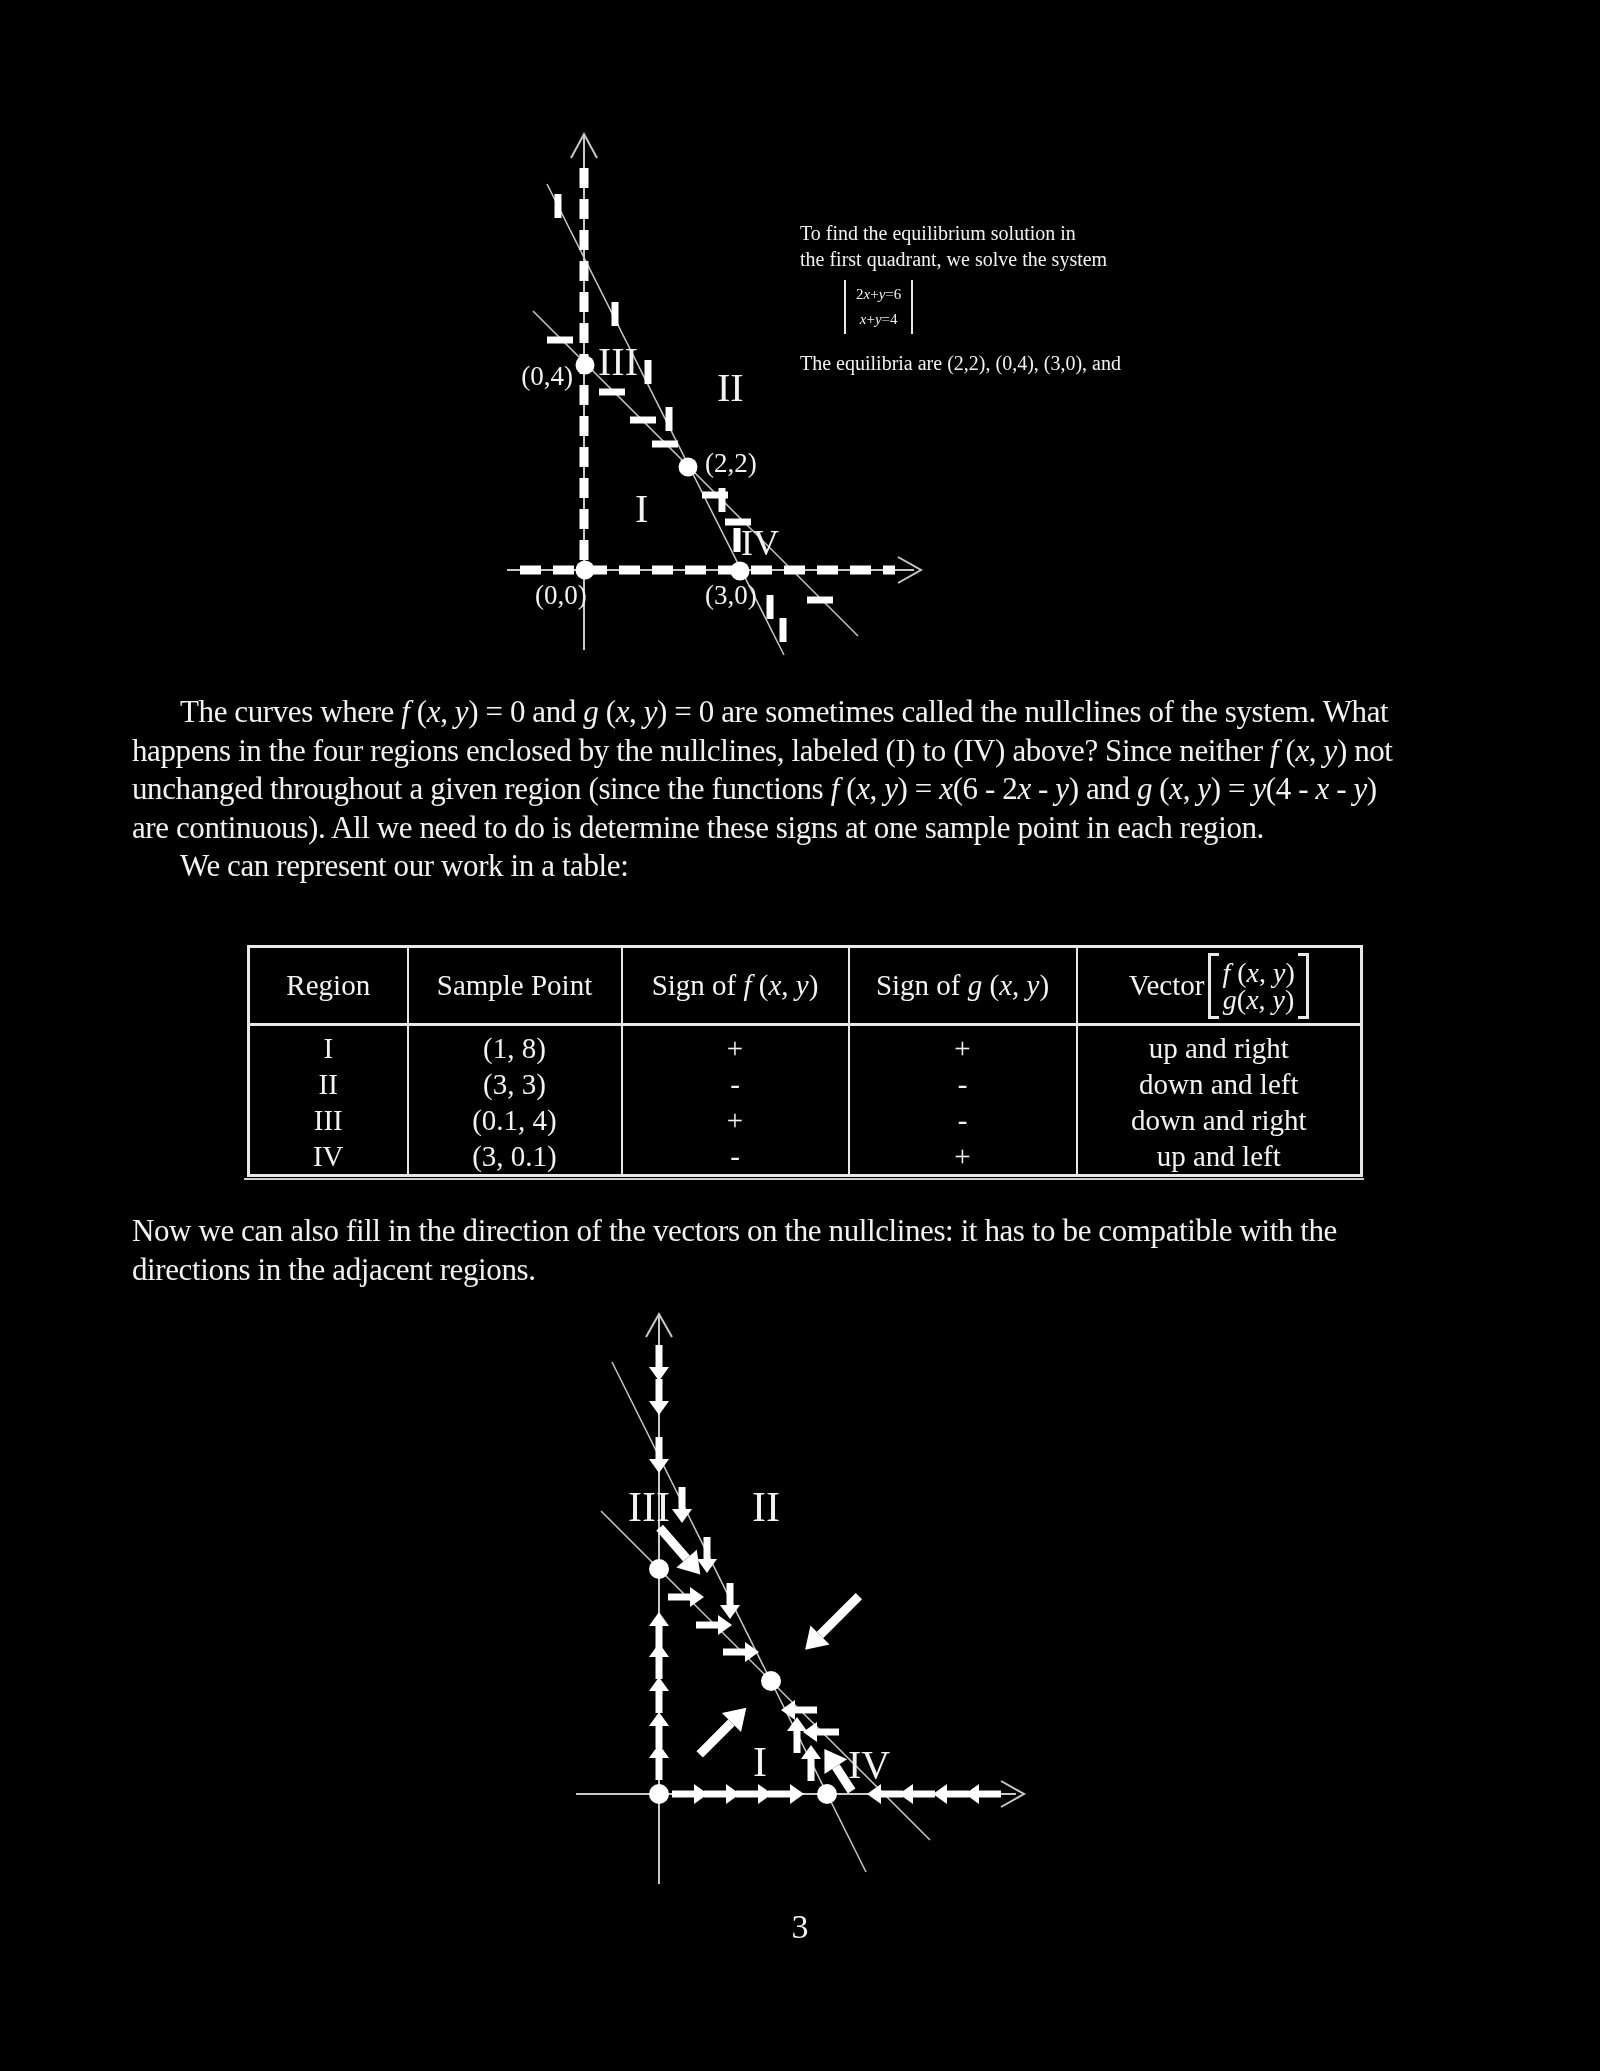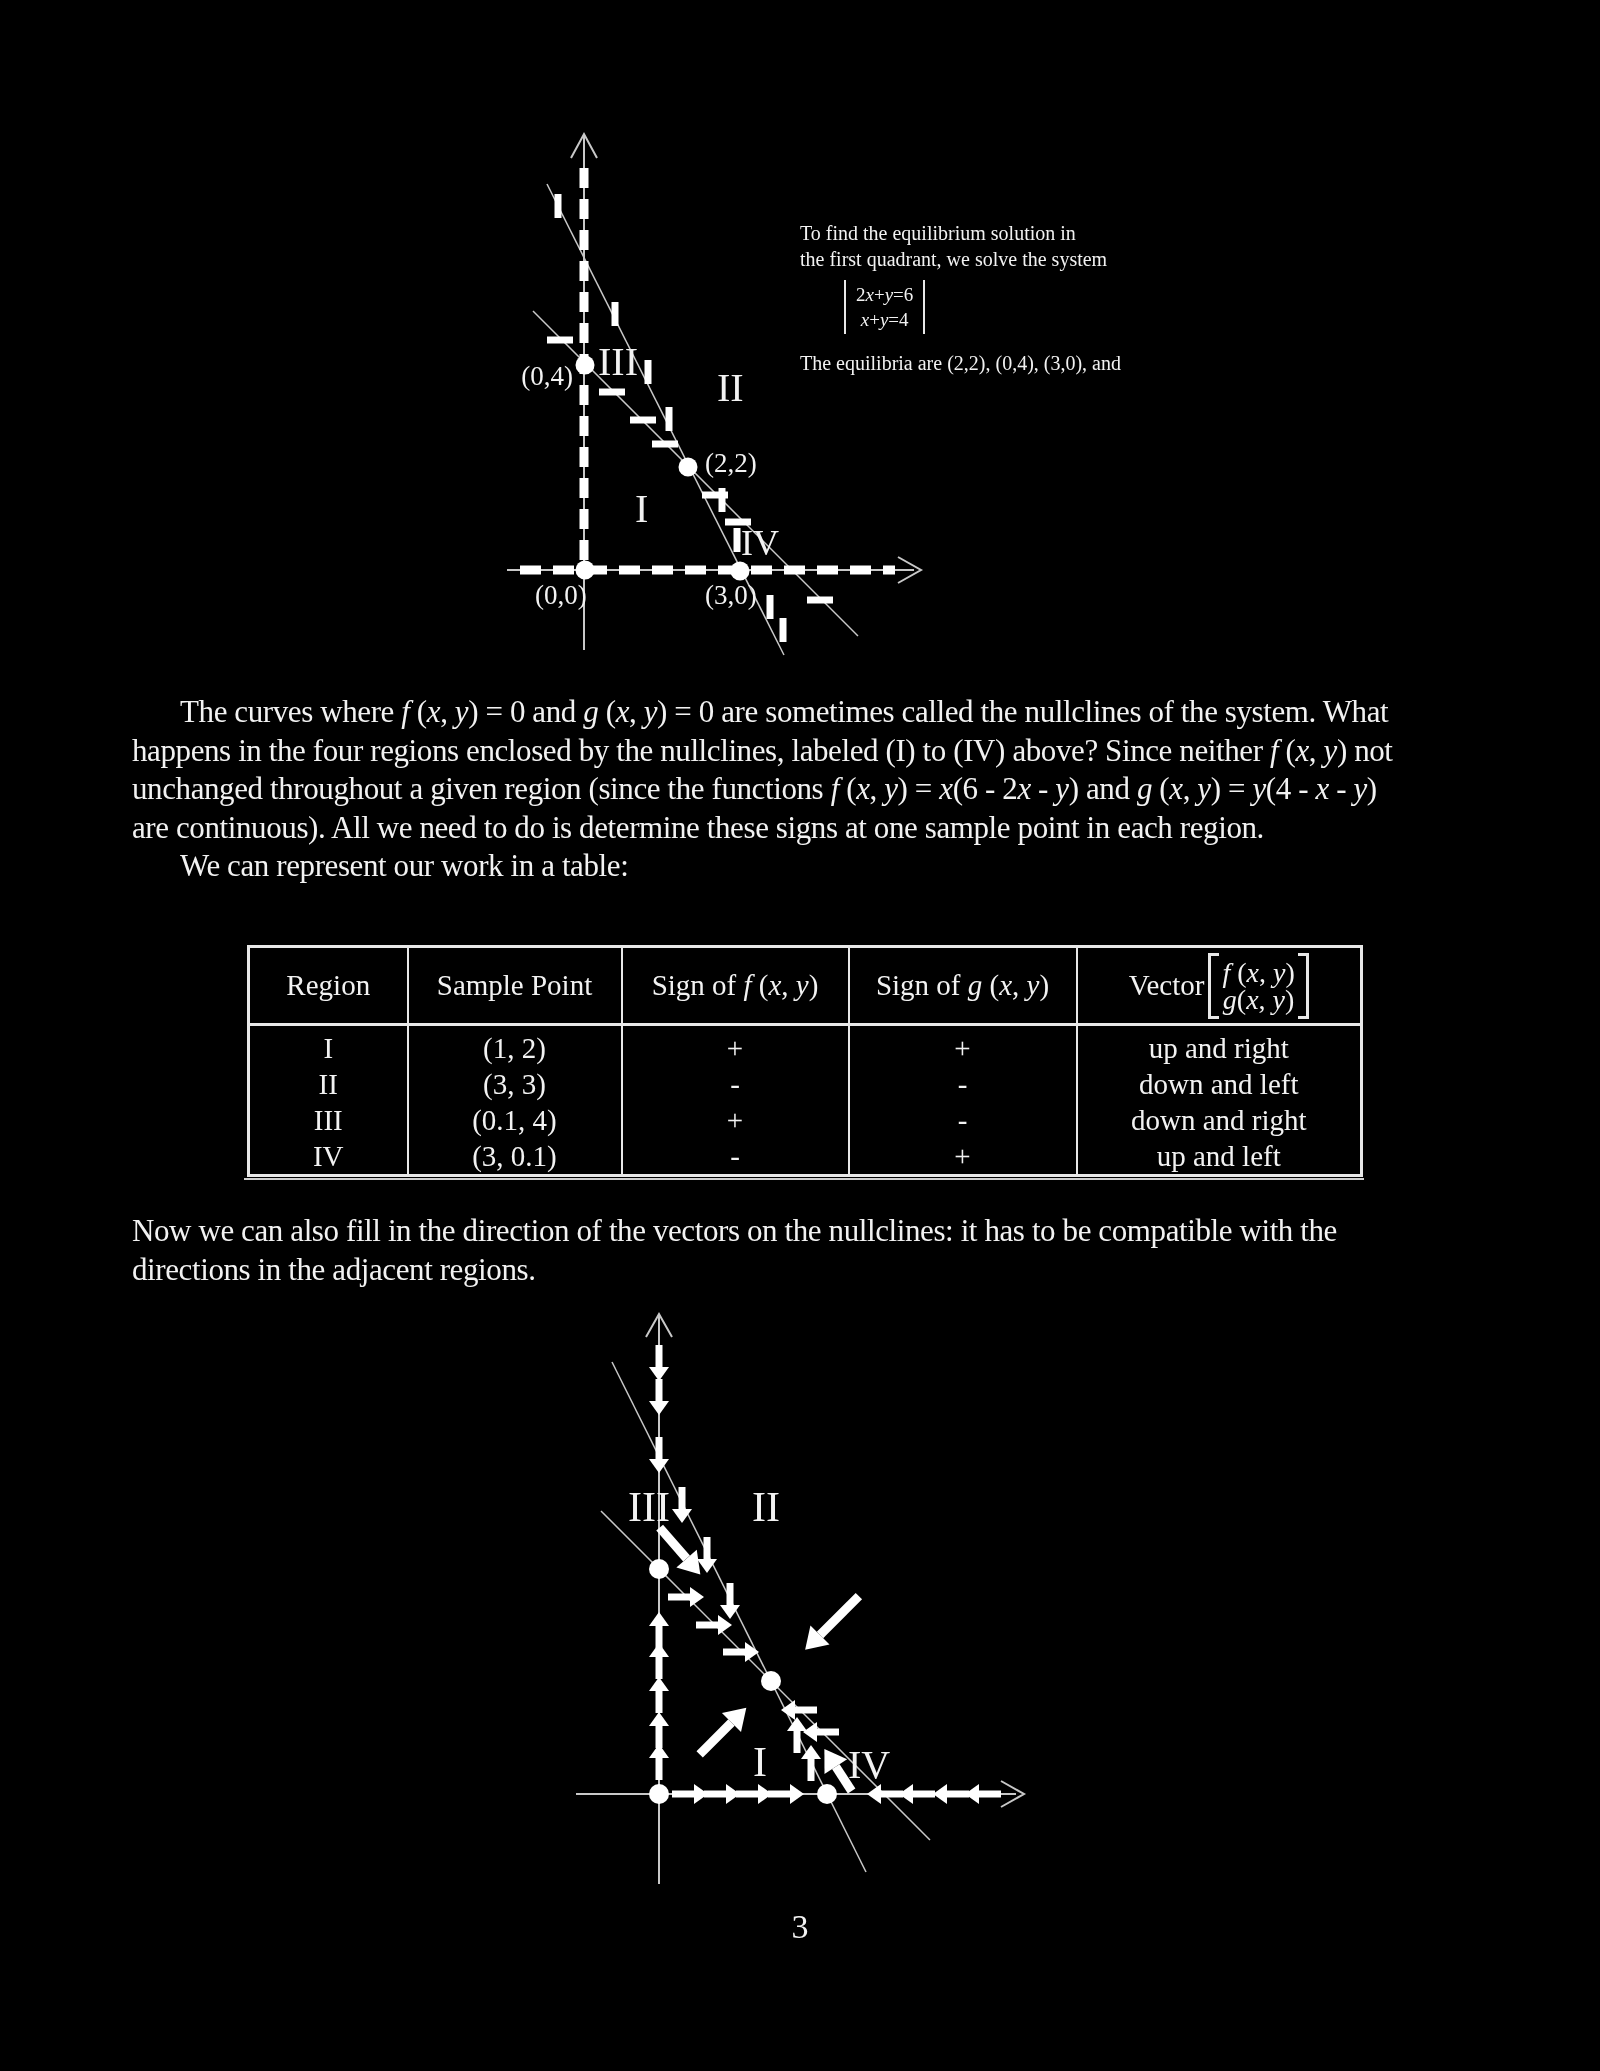--- a/index.html
+++ b/index.html
@@ -5,21 +5,21 @@
   html,body{margin:0;padding:0;background:#000;}
   #page{position:relative;width:1600px;height:2071px;background:#000;overflow:hidden;
         font-family:"Liberation Serif",serif;color:#f2f2f2;}
   svg text{font-family:"Liberation Serif",serif;fill:#f2f2f2;}
   .abs{position:absolute;}
   
   #sidenote{left:800px;top:220px;width:420px;font-size:20px;line-height:26px;}
   #eqsys{display:inline-flex;flex-direction:column;align-items:center;
          margin:8px 0 0 44px;padding:2px 10px;
          border-left:2px solid #e8e8e8;border-right:2px solid #e8e8e8;
-         font-size:19px;line-height:25px;}
+         font-size:15px;line-height:25px;}
   #sidenote .post{margin-top:16px;}
   
   .para{font-size:31px;line-height:38.5px;letter-spacing:-0.4px;white-space:nowrap;}
   #para1{left:132px;top:693px;width:1420px;}
   #para2{left:132px;top:1212px;width:1420px;}
   .indent{padding-left:48px;}
   
   #tablewrap{left:247px;top:945px;}
   table{border-collapse:collapse;table-layout:fixed;border:3px solid #e8e8e8;
         color:#f2f2f2;font-size:29px;}
@@ -134,21 +134,21 @@
                 </span>
                 <span class="brk r"></span>
               </span>
             </div>
           </th>
         </tr>
       </thead>
       <tbody id="table-body">
           <tr>
             <td>I</td>
-            <td>(1, 2)</td>
+            <td>(1, 8)</td>
             <td>+</td>
             <td>+</td>
             <td>up and right</td>
           </tr>
           <tr>
             <td>II</td>
             <td>(3, 3)</td>
             <td>-</td>
             <td>-</td>
             <td>down and left</td>

